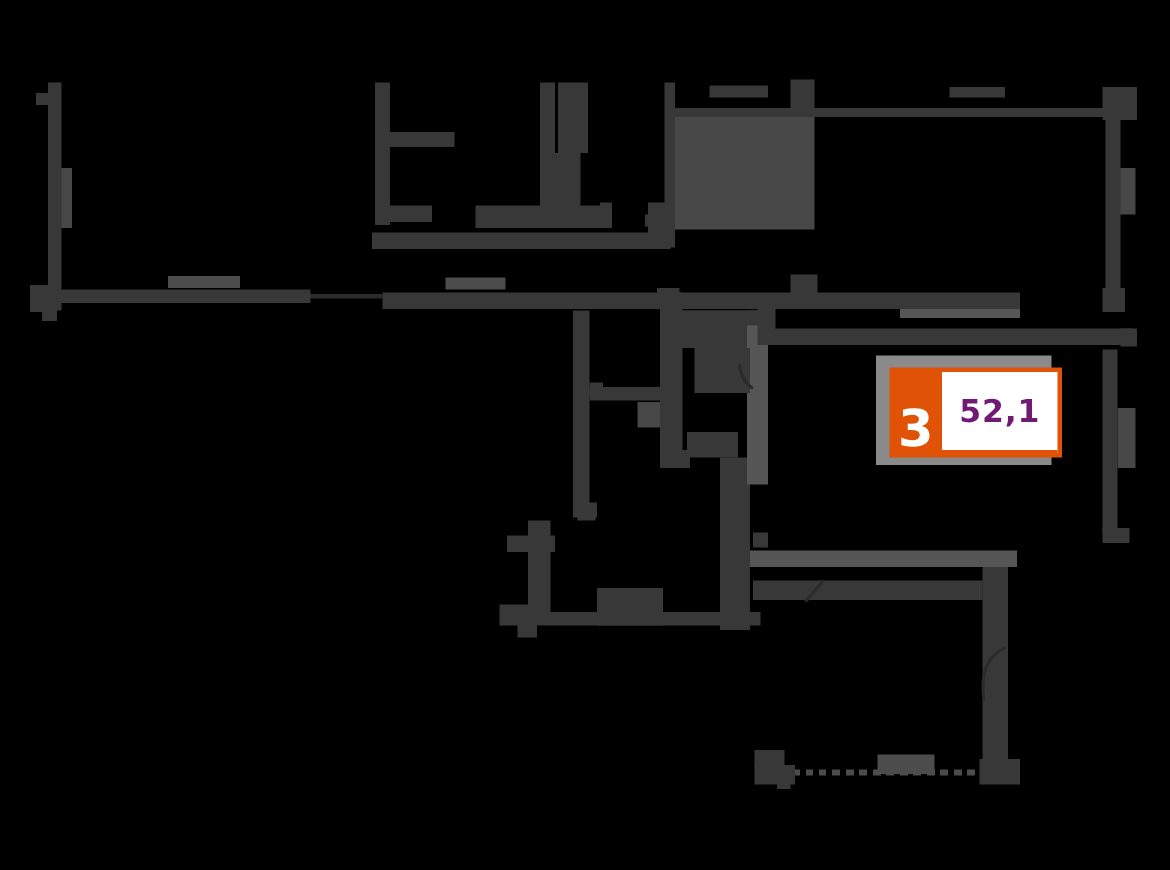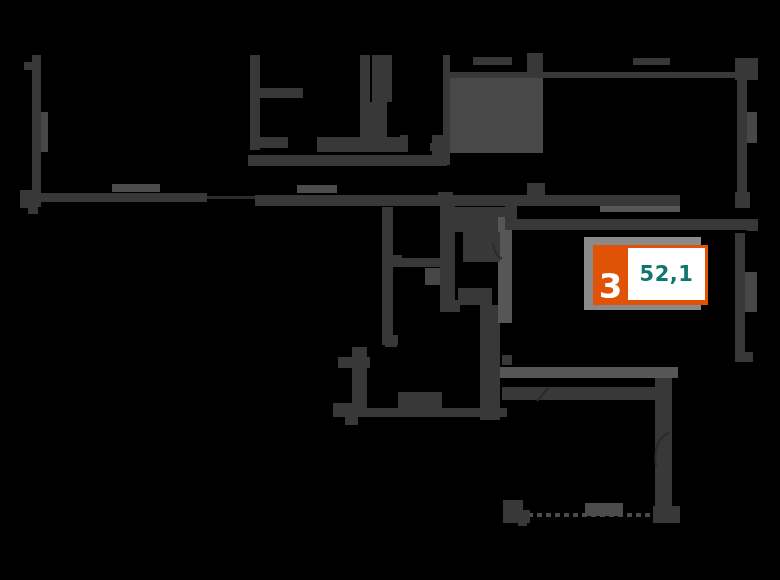--- a/index.html
+++ b/index.html
@@ -20,21 +20,21 @@
     width:35px;display:flex;align-items:flex-end;justify-content:center;
     color:#ffffff;font-size:34px;font-weight:bold;line-height:1;
     padding-bottom:2px;
   }
   .badge-areas{
     flex:1;margin:3px 3px 3px 0;background:#ffffff;
     display:flex;flex-direction:column;
   }
   .badge-area{
     flex:1;display:flex;align-items:center;justify-content:center;
-    color:#0f766e;font-size:21px;font-weight:600;line-height:1;
+    color:#701a75;font-size:21px;font-weight:600;line-height:1;
     letter-spacing:0.5px;
   }
   .badge-divider{height:2px;background:#e05206;}
 </style>
 </head>
 <body>
 
 <div id="stage">
     <div style="position: absolute; left: 528px; top: 513px; width: 125px; height: 4px; background: repeating-linear-gradient(90deg, rgb(76, 76, 76) 0px, rgb(76, 76, 76) 5px, transparent 5px, transparent 9px);"></div>
     <div style="position: absolute; left: 747px; top: 219px; width: 11px; height: 12px; background: rgb(56, 56, 56);"></div>

